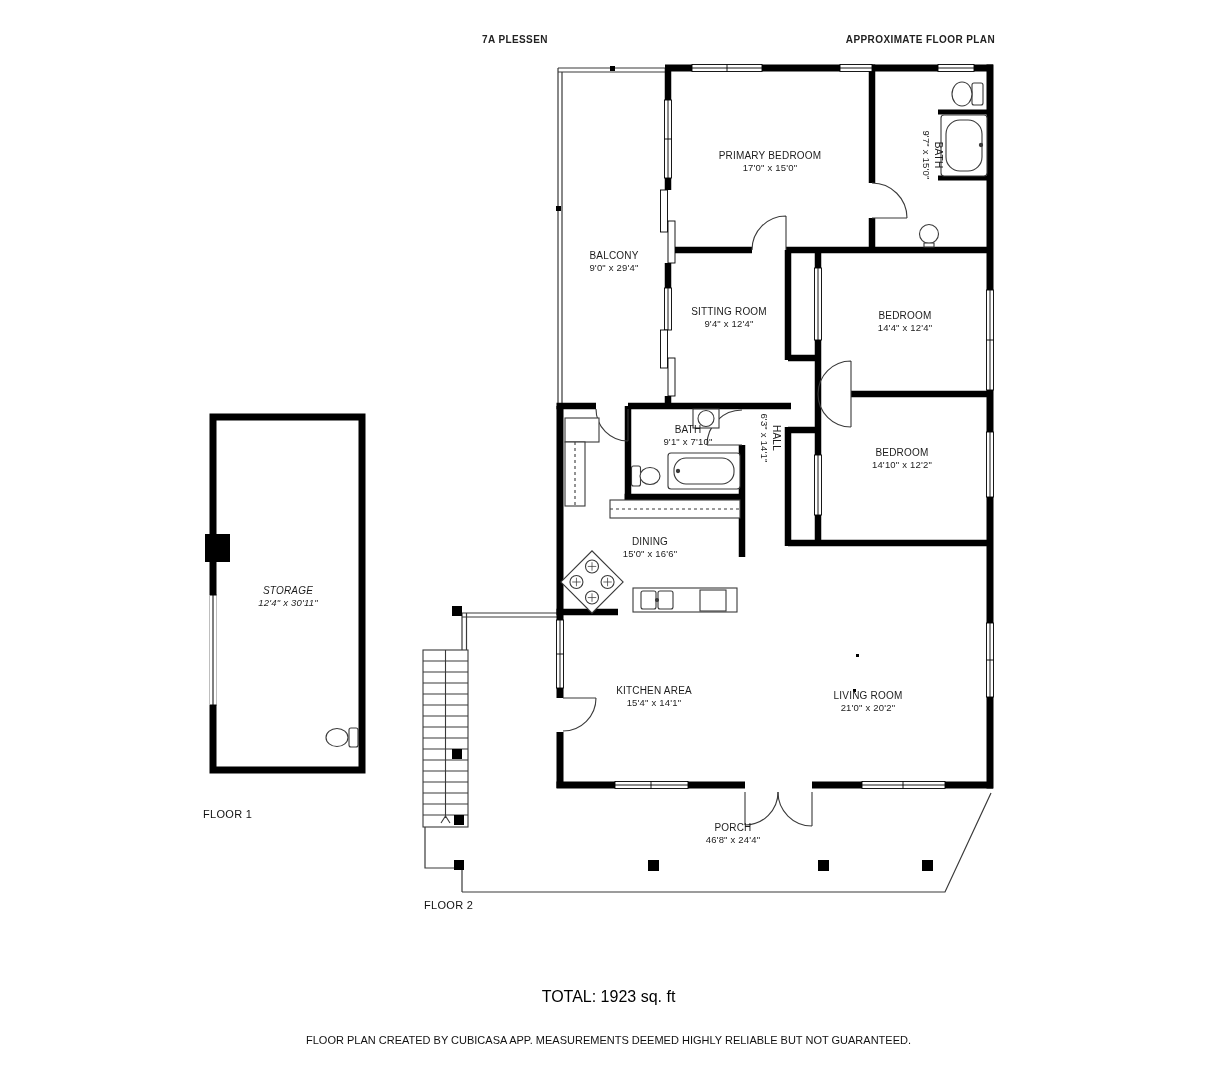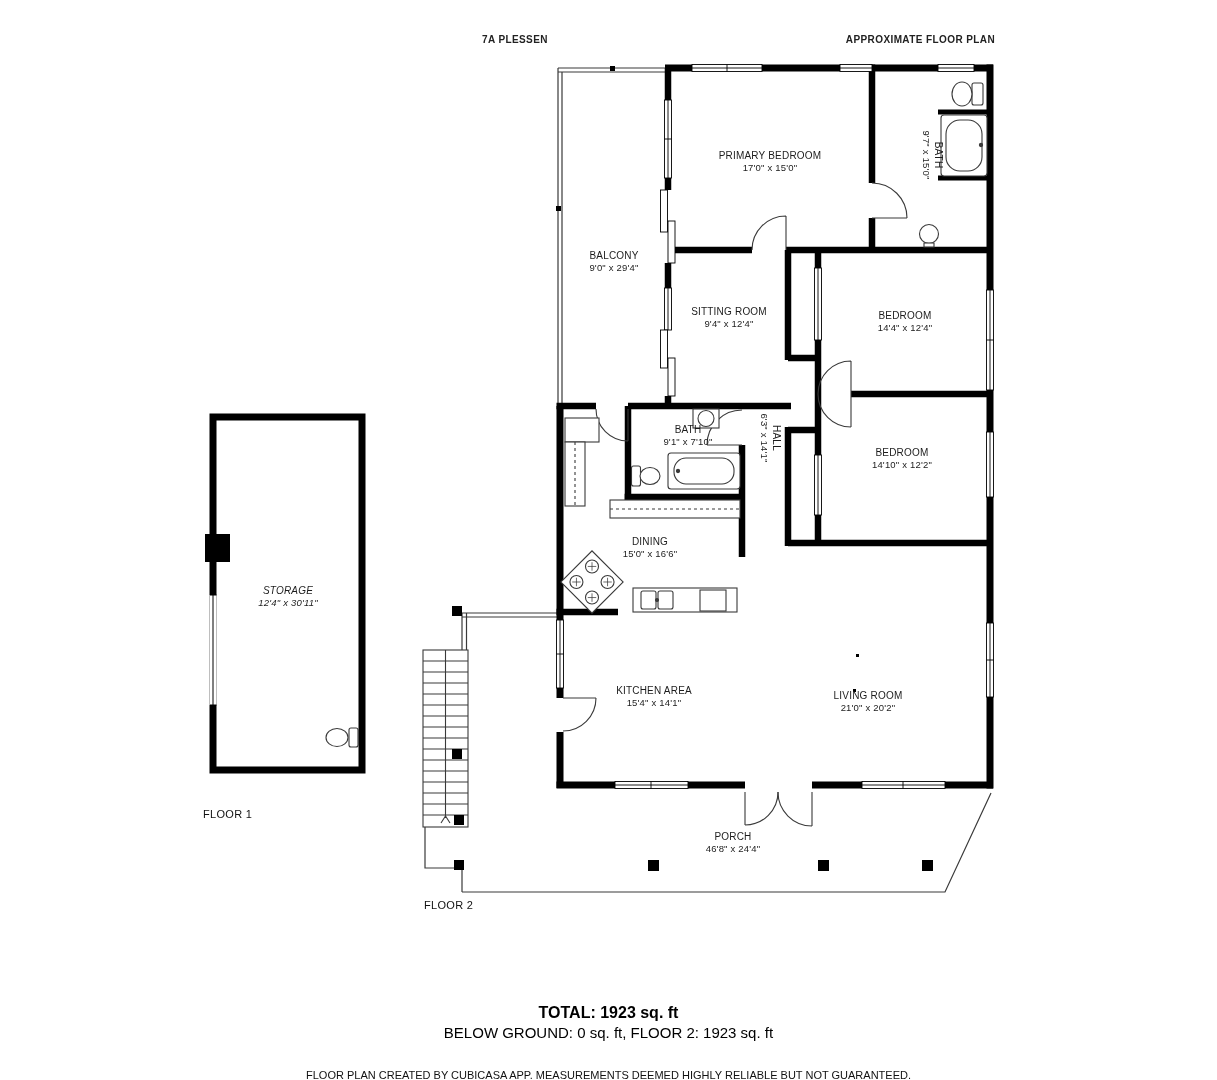--- a/index.html
+++ b/index.html
@@ -8,21 +8,21 @@
   svg{position:absolute;left:0;top:0;}
   .hdr{position:absolute;top:21px;font-size:10px;font-weight:700;letter-spacing:.4px;color:#222;margin-top:13px;}
   .hdr-left{left:482px;}
   .hdr-right{right:222px;}
   .room-label{position:absolute;transform:translate(-50%,-50%);text-align:center;
               font-size:10px;line-height:1.3;letter-spacing:.2px;color:#1c1c1c;white-space:nowrap;}
   .room-label .dims{font-size:9.5px;}
   .room-label.rot{transform:translate(-50%,-50%) rotate(90deg);}
   .floor-tag{position:absolute;font-size:11px;color:#111;letter-spacing:.3px;}
   .summary{position:absolute;left:0;width:1217px;text-align:center;color:#000;}
-  .summary .total{font-size:16px;font-weight:700;margin:16px 0 2px 0;}
+  .summary .total{font-size:16px;font-weight:400;margin:0 0 2px 0;}
   .summary .line{font-size:15px;margin:1px 0;}
   .summary .disclaimer{font-size:11px;margin-top:28px;color:#111;}
 </style>
 </head>
 <body>
 
 <div class="page">
 
   <div class="hdr hdr-left">7A PLESSEN</div>
   <div class="hdr hdr-right">APPROXIMATE FLOOR PLAN</div>
@@ -329,27 +329,26 @@
     <div class="dims">12'4" x 30'11"</div>
   </div>
   <div class="room-label" style="left:868px;top:702px;">
     <div>LIVING ROOM</div>
     <div class="dims">21'0" x 20'2"</div>
   </div>
   <div class="room-label" style="left:654px;top:697px;">
     <div>KITCHEN AREA</div>
     <div class="dims">15'4" x 14'1"</div>
   </div>
-  <div class="room-label" style="left:733px;top:834px;margin-top:9px;">
+  <div class="room-label" style="left:733px;top:834px;">
     <div>PORCH</div>
     <div class="dims">46'8" x 24'4"</div>
   </div>
 
   <div class="floor-tag" style="left:203px;top:808px;">FLOOR 1</div>
   <div class="floor-tag" style="left:424px;top:899px;">FLOOR 2</div>
 
   <div class="summary" style="top:988px;">
     <div class="total">TOTAL: 1923 sq. ft</div>
-    <div class="line">BELOW GROUND: 0 sq. ft, FLOOR 2: 1923 sq. ft</div>
     <div class="disclaimer">FLOOR PLAN CREATED BY CUBICASA APP. MEASUREMENTS DEEMED HIGHLY RELIABLE BUT NOT GUARANTEED.</div>
   </div>
 
 </div>
 
 </body></html>

